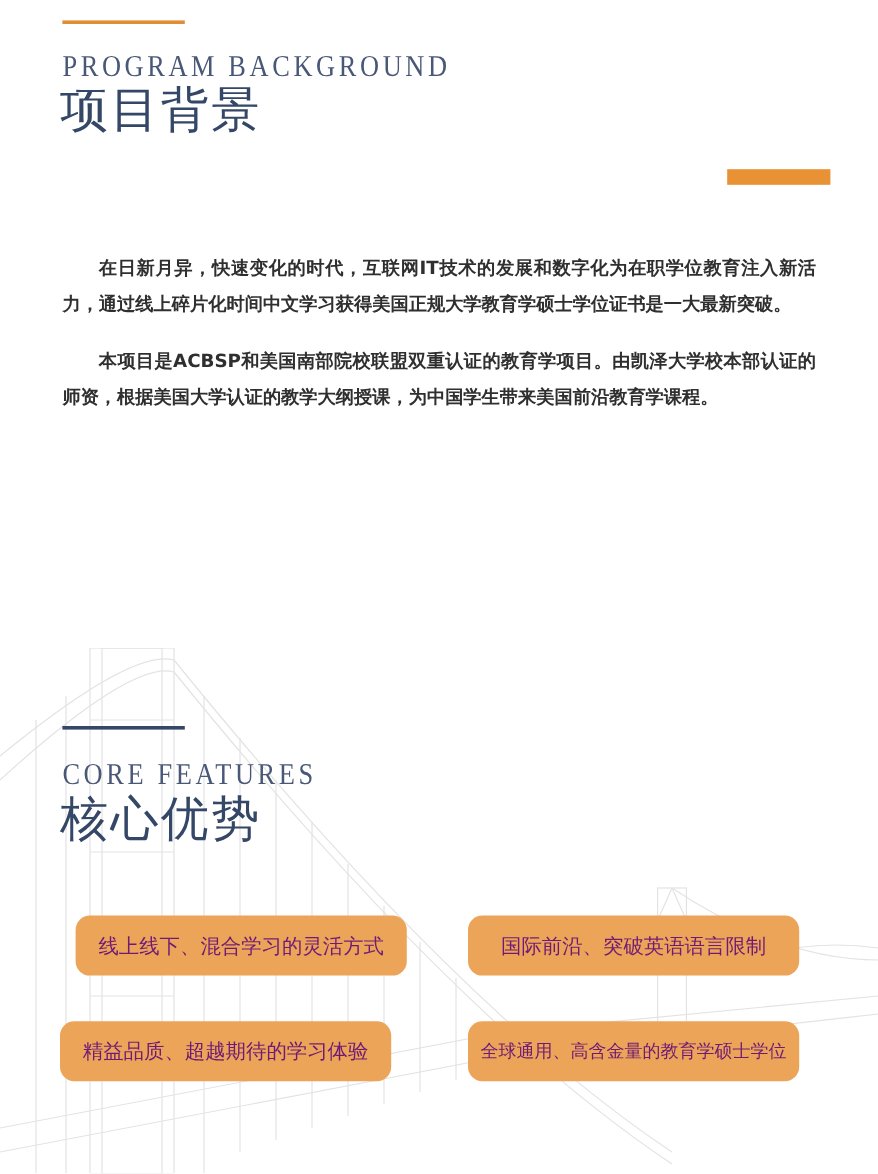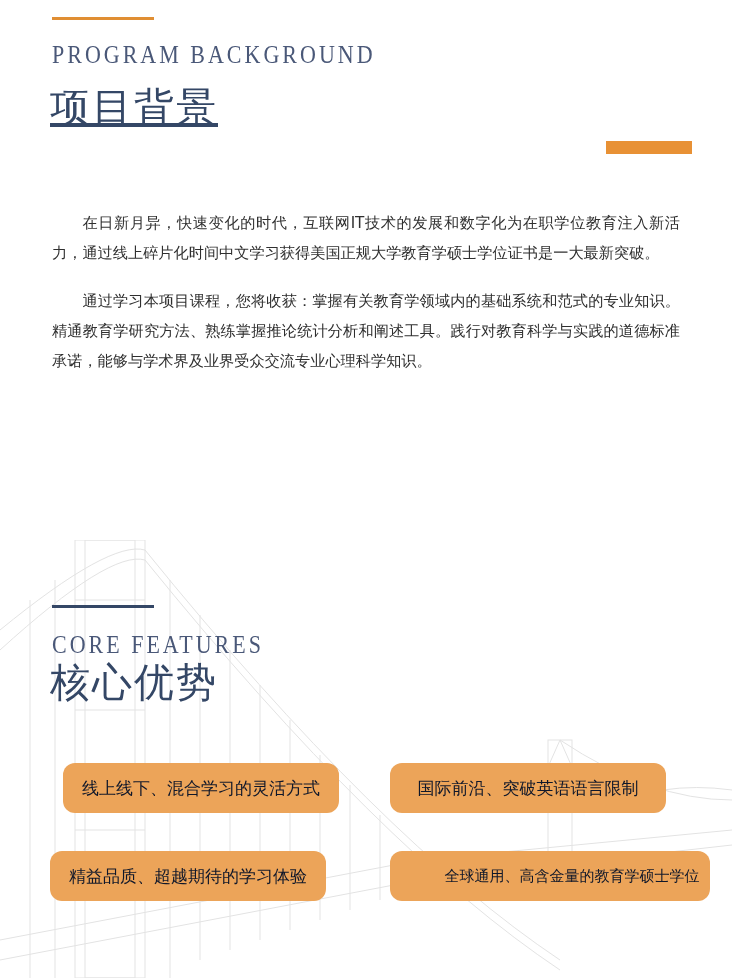--- a/index.html
+++ b/index.html
@@ -6,23 +6,23 @@
   body { width:732px; height:978px; background:#ffffff; position:relative; overflow:hidden;
          font-family:"DejaVu Sans", sans-serif; }
   .bridge { position:absolute; left:0; top:540px; width:732px; height:438px; pointer-events:none; }
   .accent-line { position:absolute; height:3px; }
   .en-title { position:absolute; left:52px; font-family:"Liberation Serif","DejaVu Serif", serif;
               color:#4a5878; font-size:22px; letter-spacing:3px; transform:scaleY(1.15); transform-origin:left top; }
   .cn-title { position:absolute; left:50px; font-family:"DejaVu Serif", serif; color:#344766;
               font-size:40px; letter-spacing:2px; }
   .right-bar { position:absolute; left:606px; top:141px; width:86px; height:13px; background:#e89135; }
   .paras { position:absolute; left:52px; top:208px; width:640px; color:#2f2f2f; font-size:15.2px; line-height:30px; }
-  .paras p { margin:0 12px 18px 0; text-indent:2em; text-align:justify; }
+  .paras p { margin:0 12px 18px 0; text-indent:2em; text-align:justify;font-weight:bold; }
   .feature { position:absolute; width:276px; height:50px; background:#eca459; border-radius:12px;
-             color:#0f172a; font-size:17px; display:flex; align-items:center; justify-content:center; }
+             color:#701a75; font-size:17px; display:flex; align-items:center; justify-content:center; }
   .feature.small { font-size:15px; }
 </style>
 </head>
 <body>
 
 <svg class="bridge" viewBox="0 0 732 438">
   <g stroke="#e3e3e3" stroke-width="1" fill="none">
     <rect x="75" y="0" width="70" height="438"></rect>
     <rect x="85" y="0" width="50" height="438"></rect>
     <line x1="75" y1="60" x2="145" y2="60"></line>
@@ -48,28 +48,28 @@
       <line x1="350" y1="245" x2="350" y2="370"></line>
         <line x1="380" y1="275" x2="380" y2="360"></line>
       <line x1="30" y1="60" x2="30" y2="438"></line>
         <line x1="55" y1="40" x2="55" y2="438"></line>
     </g>
   </g>
 </svg>
 
 <div class="accent-line" style="left:52px;top:17px;width:102px;background:#e08e33;"></div>
 <div class="en-title" style="top:40px;">PROGRAM BACKGROUND</div>
-<div class="cn-title" style="top:80px;text-decoration:underline;">项目背景</div>
+<div class="cn-title" style="top:64px;">项目背景</div>
 <div class="right-bar"></div>
 
 <div class="paras">
   <p>在日新月异，快速变化的时代，互联网IT技术的发展和数字化为在职学位教育注入新活力，通过线上碎片化时间中文学习获得美国正规大学教育学硕士学位证书是一大最新突破。</p>
-  <p>通过学习本项目课程，您将收获：掌握有关教育学领域内的基础系统和范式的专业知识。精通教育学研究方法、熟练掌握推论统计分析和阐述工具。践行对教育科学与实践的道德标准承诺，能够与学术界及业界受众交流专业心理科学知识。</p>
+  <p>本项目是ACBSP和美国南部院校联盟双重认证的教育学项目。由凯泽大学校本部认证的师资，根据美国大学认证的教学大纲授课，为中国学生带来美国前沿教育学课程。</p>
 </div>
 
 <div class="accent-line" style="left:52px;top:605px;width:102px;background:#344766;"></div>
 <div class="en-title" style="top:630px;">CORE FEATURES</div>
 <div class="cn-title" style="top:655px;">核心优势</div>
 
 <div class="feature" style="left:63px;top:763px;">线上线下、混合学习的灵活方式</div>
 <div class="feature" style="left:390px;top:763px;">国际前沿、突破英语语言限制</div>
 <div class="feature" style="left:50px;top:851px;">精益品质、超越期待的学习体验</div>
-<div class="feature small" style="left:390px;top:851px;padding-left:44px;">全球通用、高含金量的教育学硕士学位</div>
+<div class="feature small" style="left:390px;top:851px;">全球通用、高含金量的教育学硕士学位</div>
 
 </body></html>

